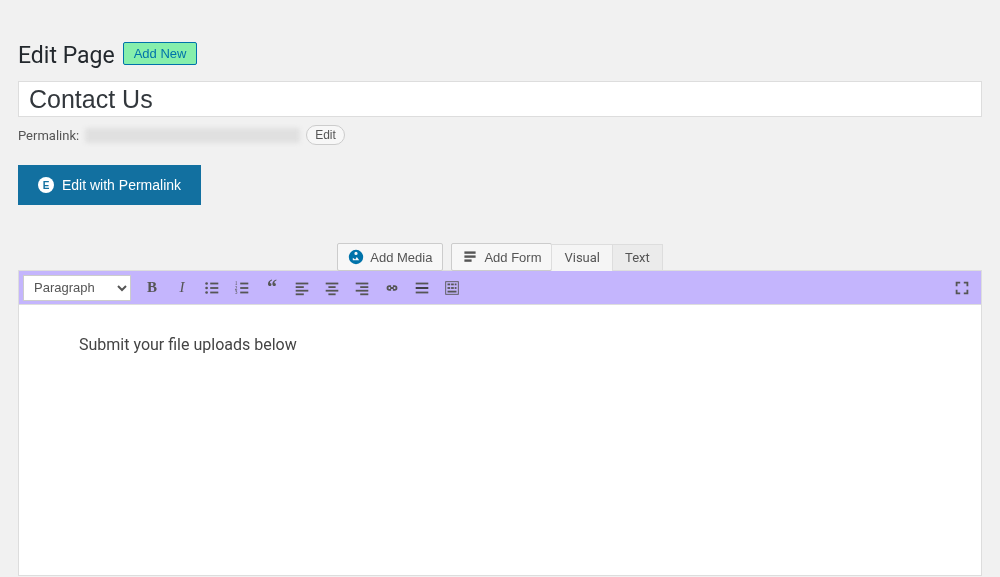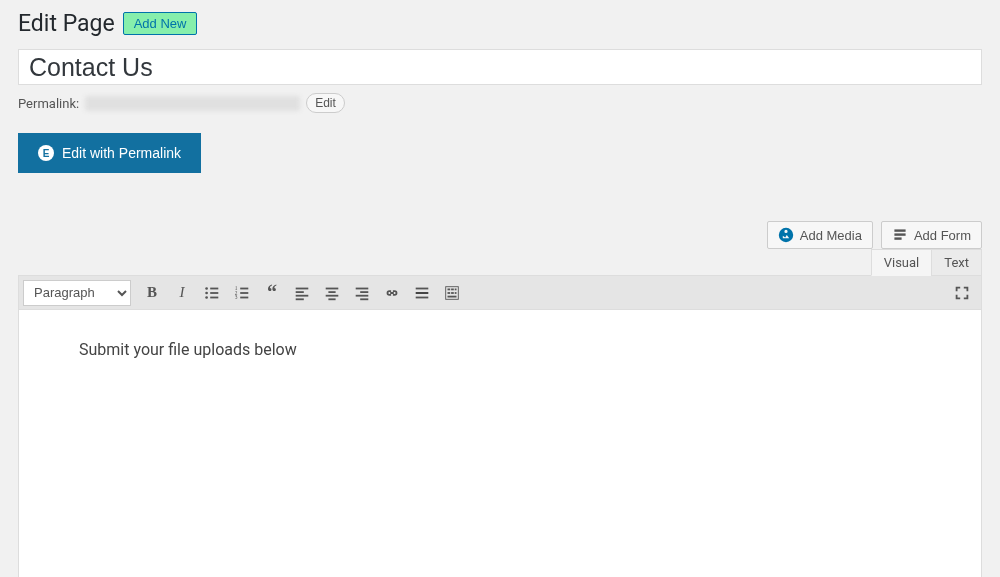--- a/index.html
+++ b/index.html
@@ -8,23 +8,24 @@
     font-family: -apple-system, BlinkMacSystemFont, "Segoe UI", Roboto, Oxygen-Sans, Ubuntu, Cantarell, "Helvetica Neue", sans-serif;
     background: #f1f1f1;
     color: #23282d;
     width: 1000px;
     height: 577px;
     overflow: hidden;
     padding: 10px 18px 0 18px;
   }
   .header-row {
     display: flex;
-    align-items: center;
+    align-items: flex-start;
     gap: 8px;
     margin-bottom: 12px;
+    margin-top: 32px;
   }
   .page-heading {
     font-size: 23px;
     font-weight: 400;
     margin: 0;
     color: #23282d;
   }
   .btn-outline {
     border: 1px solid #0073aa;
     color: #0073aa;
@@ -90,22 +91,21 @@
     font-size: 10px;
     font-weight: bold;
     display: inline-flex;
     align-items: center;
     justify-content: center;
   }
   .editor-top-row {
     display: flex;
     align-items: flex-end;
     justify-content: center;
-    margin-top: 48px;
-    flex-direction: column;
+    margin-top: 38px;
   }
   .left-buttons { display: flex; gap: 8px; }
   .media-btn {
     display: inline-flex;
     align-items: center;
     gap: 6px;
     border: 1px solid #ccc;
     background: #f7f7f7;
     color: #555;
     font-size: 13px;
@@ -129,21 +129,21 @@
     border-bottom-color: #f5f5f5;
   }
   .toolbar-wrap {
     border: 1px solid #ddd;
     background: #fff;
     margin-top: -1px;
   }
   .toolbar {
     display: flex;
     align-items: center;
-    background: #e5e5e5;
+    background: #c4b5fd;
     border-bottom: 1px solid #ddd;
     height: 34px;
     padding: 0 4px;
   }
   .format-select {
     width: 108px;
     height: 26px;
     font-size: 13px;
     border: 1px solid #ccc;
     background: #fff;

